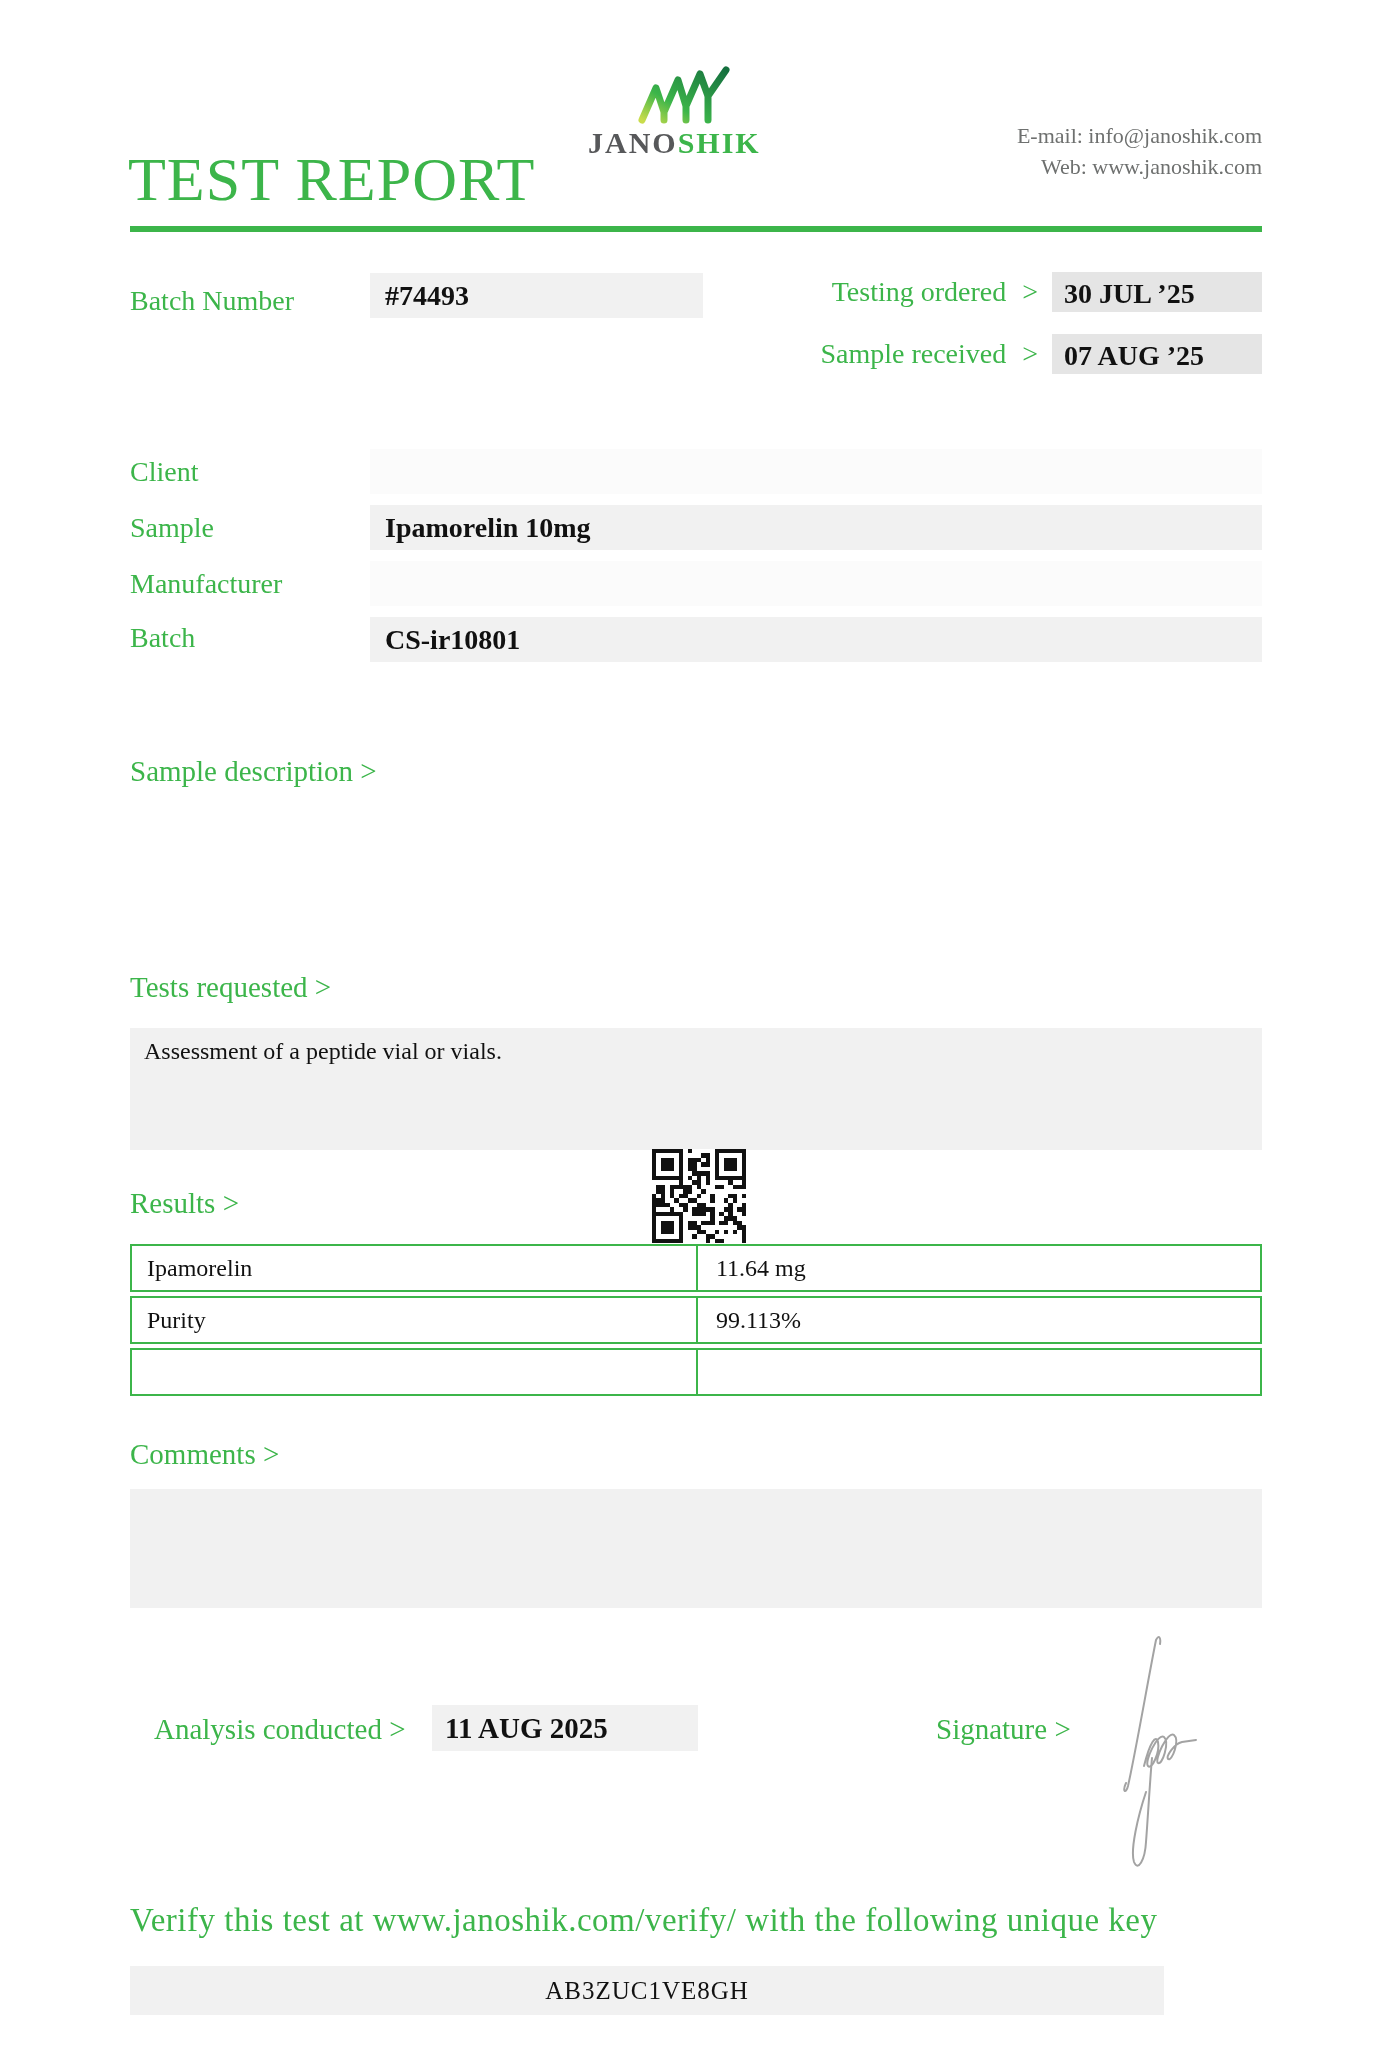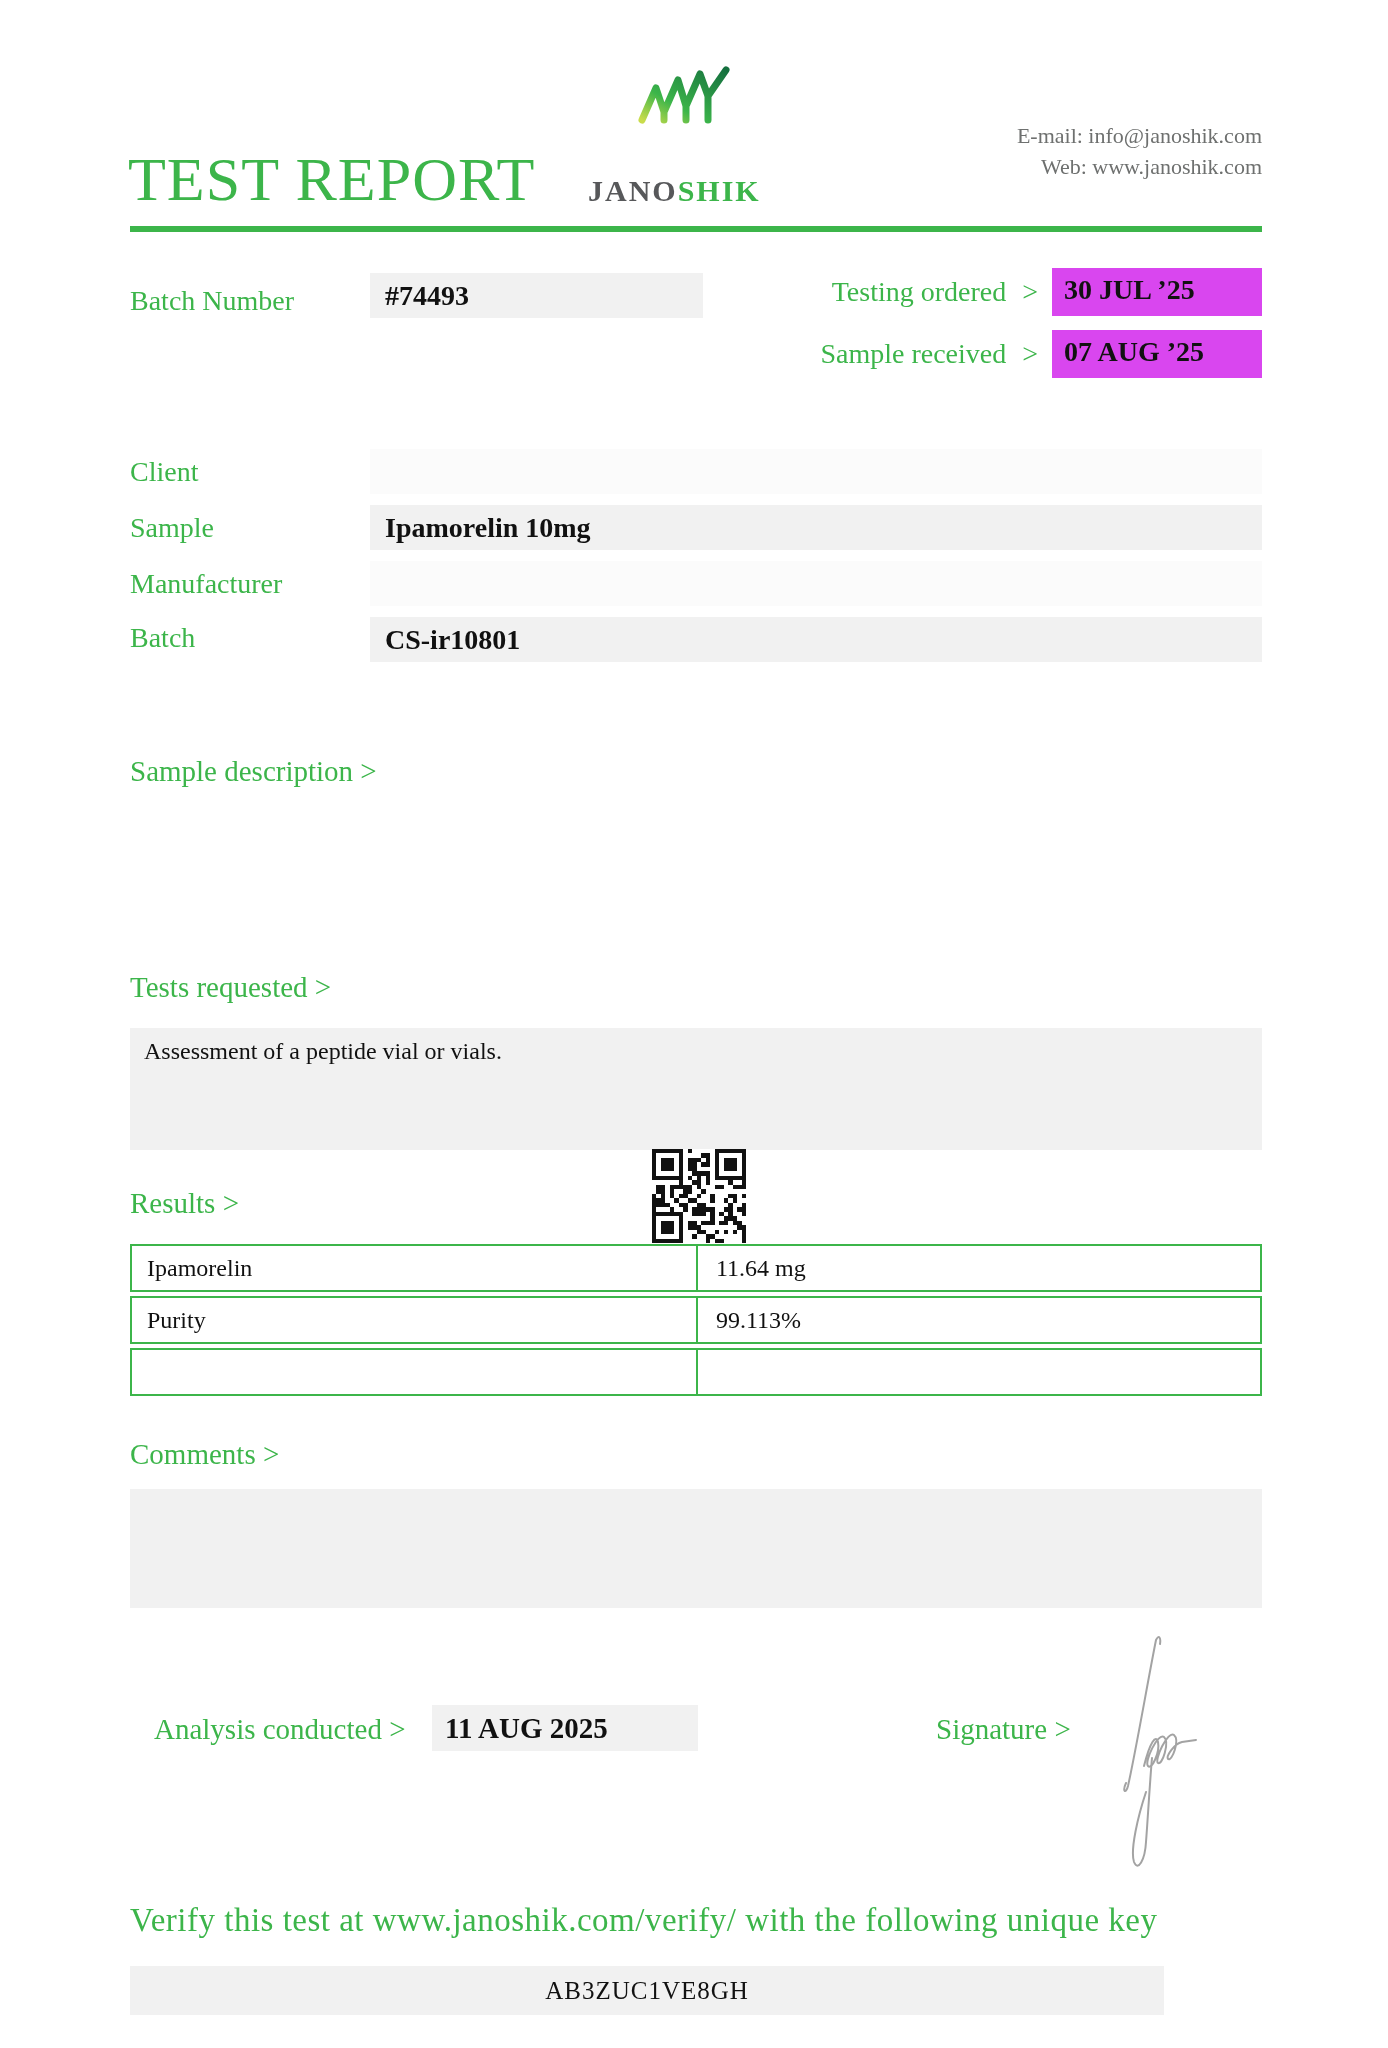--- a/index.html
+++ b/index.html
@@ -8,34 +8,34 @@
     width:1388px;height:2048px;
     background:#ffffff;
     font-family:Liberation Serif, serif;
     color:#1c1c1c;
     overflow:hidden;
   }
   .abs{position:absolute;}
   
   .report-title{left:128px;top:148px;font-size:62px;letter-spacing:1px;color:#3cb54a;font-weight:400;line-height:1;}
   .logo-icon{left:634px;top:62px;width:118px;height:64px;}
-  .logo-text{left:588px;top:128px;width:170px;text-align:center;font-size:30px;font-weight:bold;letter-spacing:2px;line-height:1;margin-top:48px;}
+  .logo-text{left:588px;top:128px;width:170px;text-align:center;font-size:30px;font-weight:bold;letter-spacing:2px;line-height:1;}
   .logo-jano{color:#57585a;}
   .logo-shik{color:#3cb54a;}
   .contact{right:126px;top:120px;text-align:right;font-size:22px;line-height:31px;color:#6e706f;}
   .rule{left:130px;top:226px;width:1132px;height:6px;background:#3cb54a;}
   
   .label{font-size:28px;color:#3cb54a;line-height:1.2;}
   .valuebox{background:#f1f1f1;font-size:28px;font-weight:bold;color:#111;}
   .task-label{left:130px;top:284px;}
   .task-box{left:370px;top:273px;width:333px;height:45px;line-height:45px;padding-left:15px;box-sizing:border-box;}
   .meta-row{left:600px;width:662px;height:44px;display:flex;align-items:center;justify-content:flex-end;}
   .meta-row .label{white-space:nowrap;}
   .meta-arrow{font-size:28px;color:#3cb54a;margin:0 14px 0 16px;}
-  .meta-box{width:210px;height:48px;line-height:44px;padding-left:12px;box-sizing:border-box;background:#d946ef;font-size:28px;font-weight:bold;color:#111;}
+  .meta-box{width:210px;height:40px;line-height:44px;padding-left:12px;box-sizing:border-box;background:#e5e5e5;font-size:28px;font-weight:bold;color:#111;}
   .row1{top:270px;}
   .row2{top:332px;}
   
   .detail-label{left:130px;height:45px;line-height:45px;}
   .detail-box{left:370px;width:892px;height:45px;line-height:45px;padding-left:15px;box-sizing:border-box;font-size:28px;font-weight:bold;color:#111;}
   .filled{background:#f1f1f1;}
   .empty{background:#fbfbfb;}
   
   .section-heading{left:130px;font-size:29px;color:#3cb54a;line-height:1.2;}
   .section-box{left:130px;width:1132px;background:#f1f1f1;box-sizing:border-box;padding:10px 14px;font-size:24px;color:#111;}

